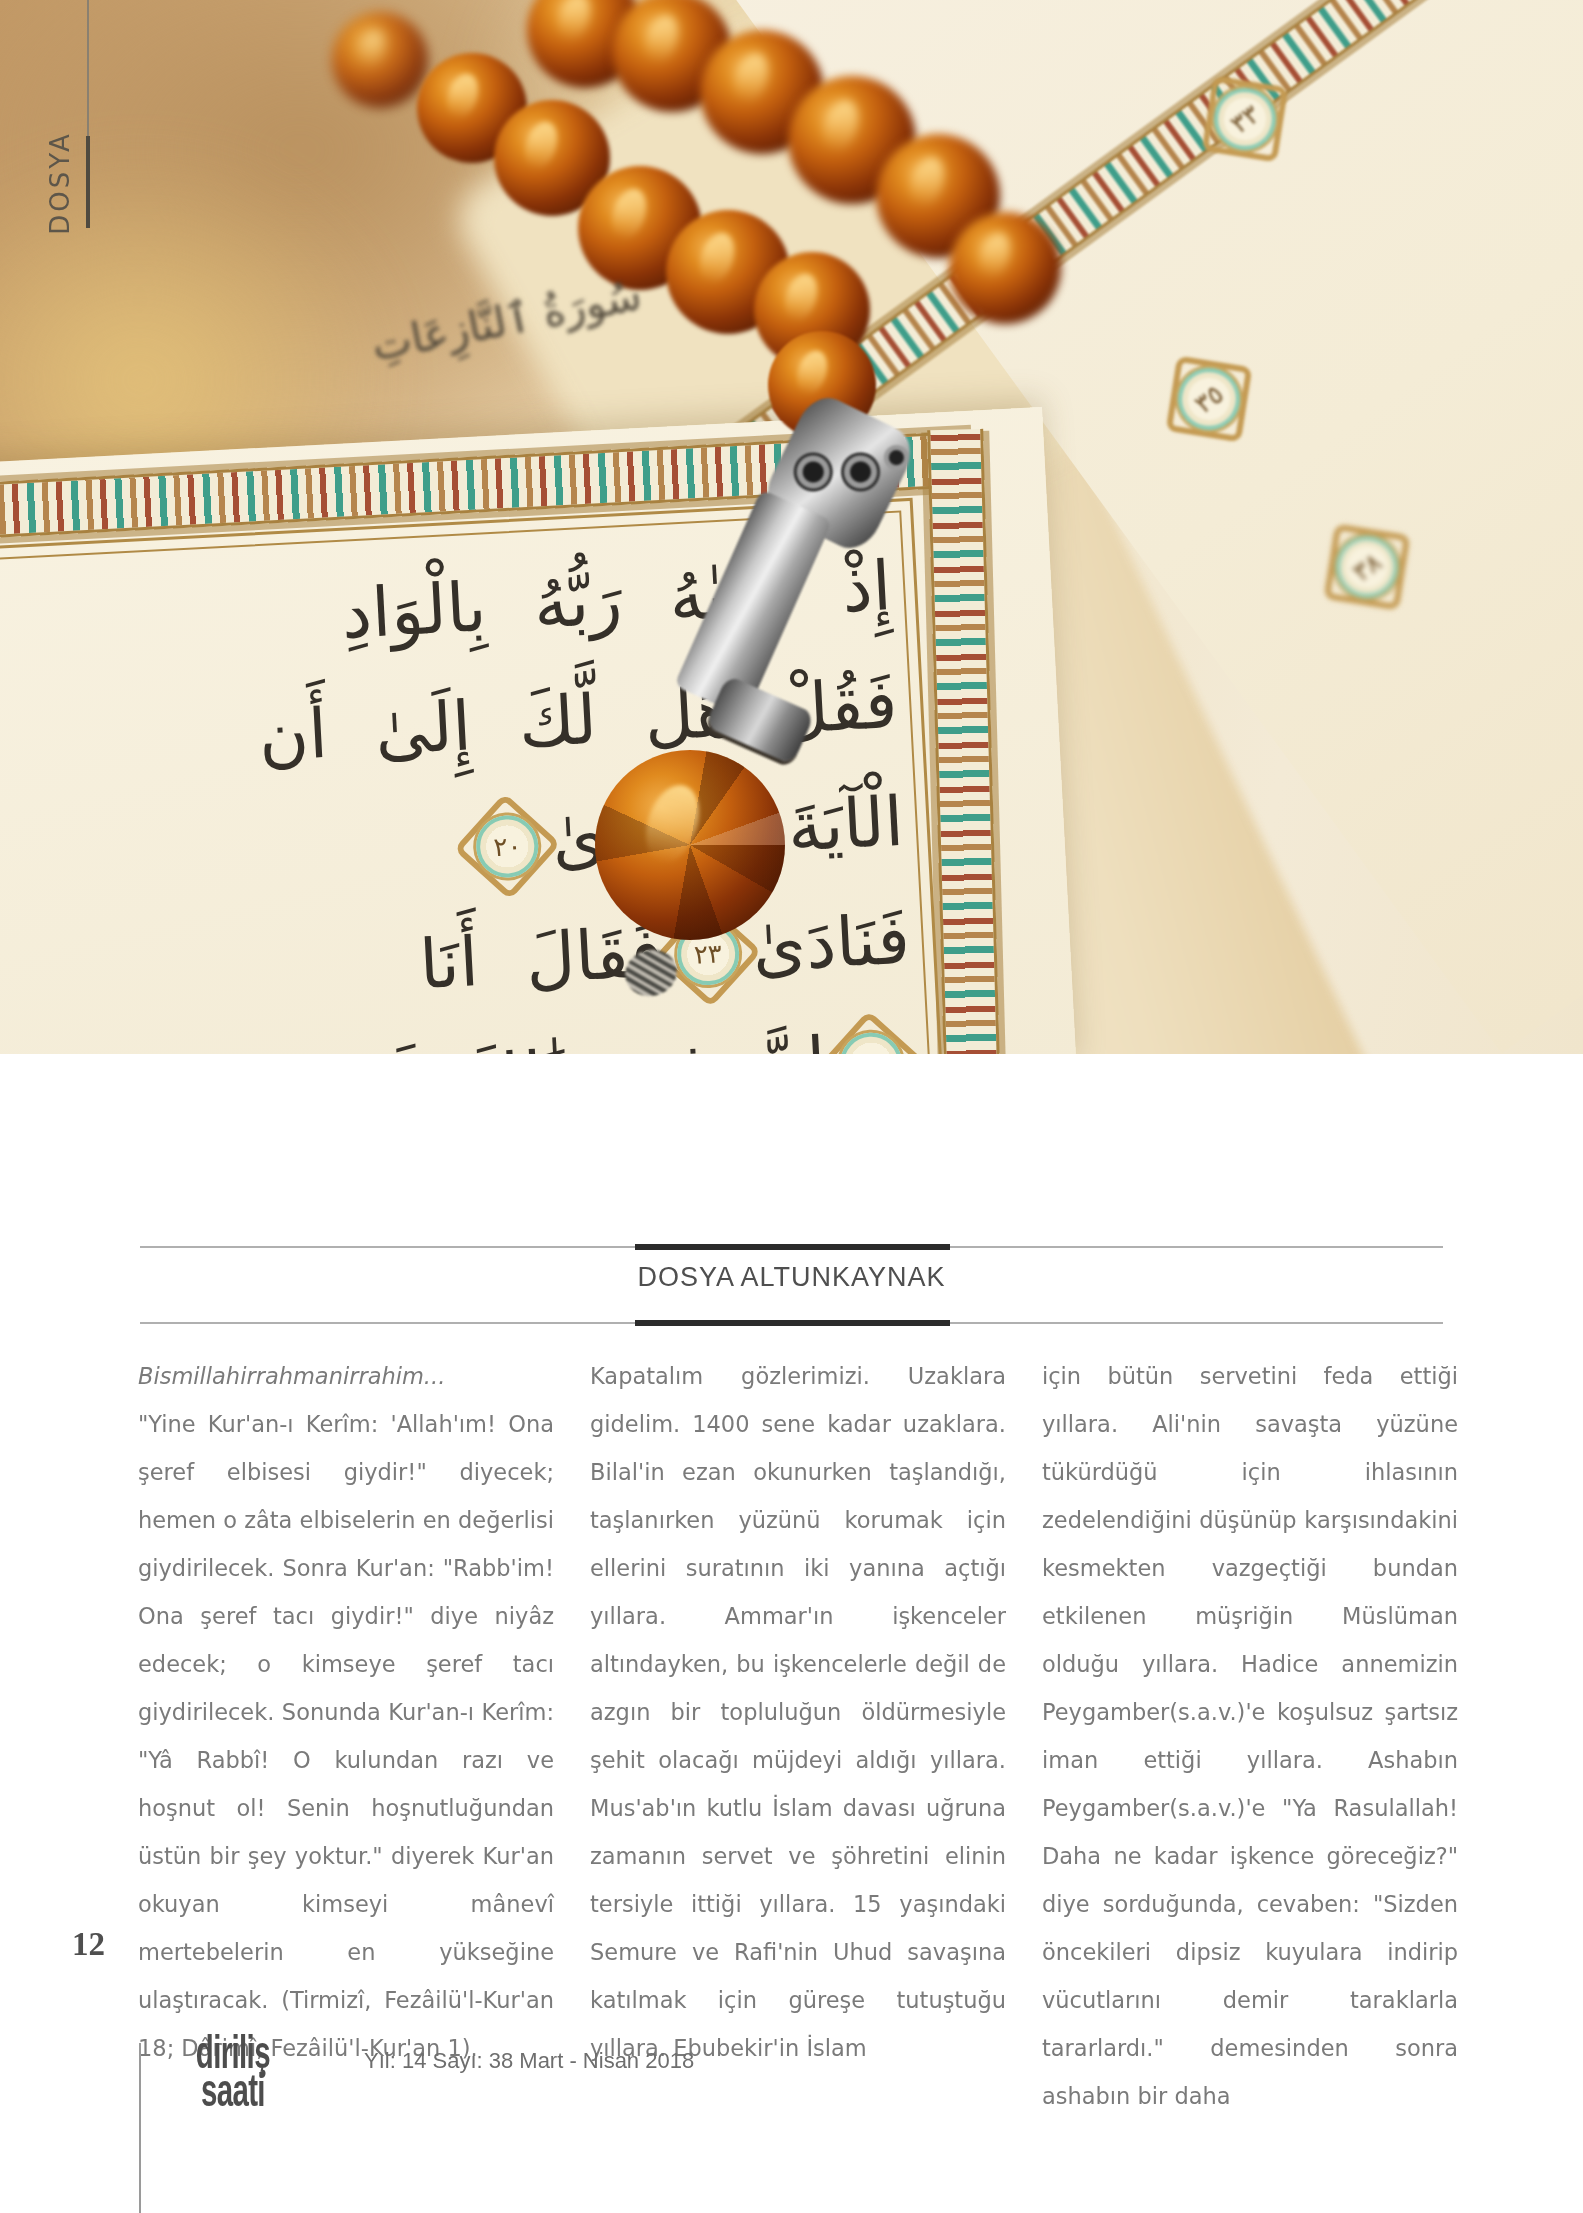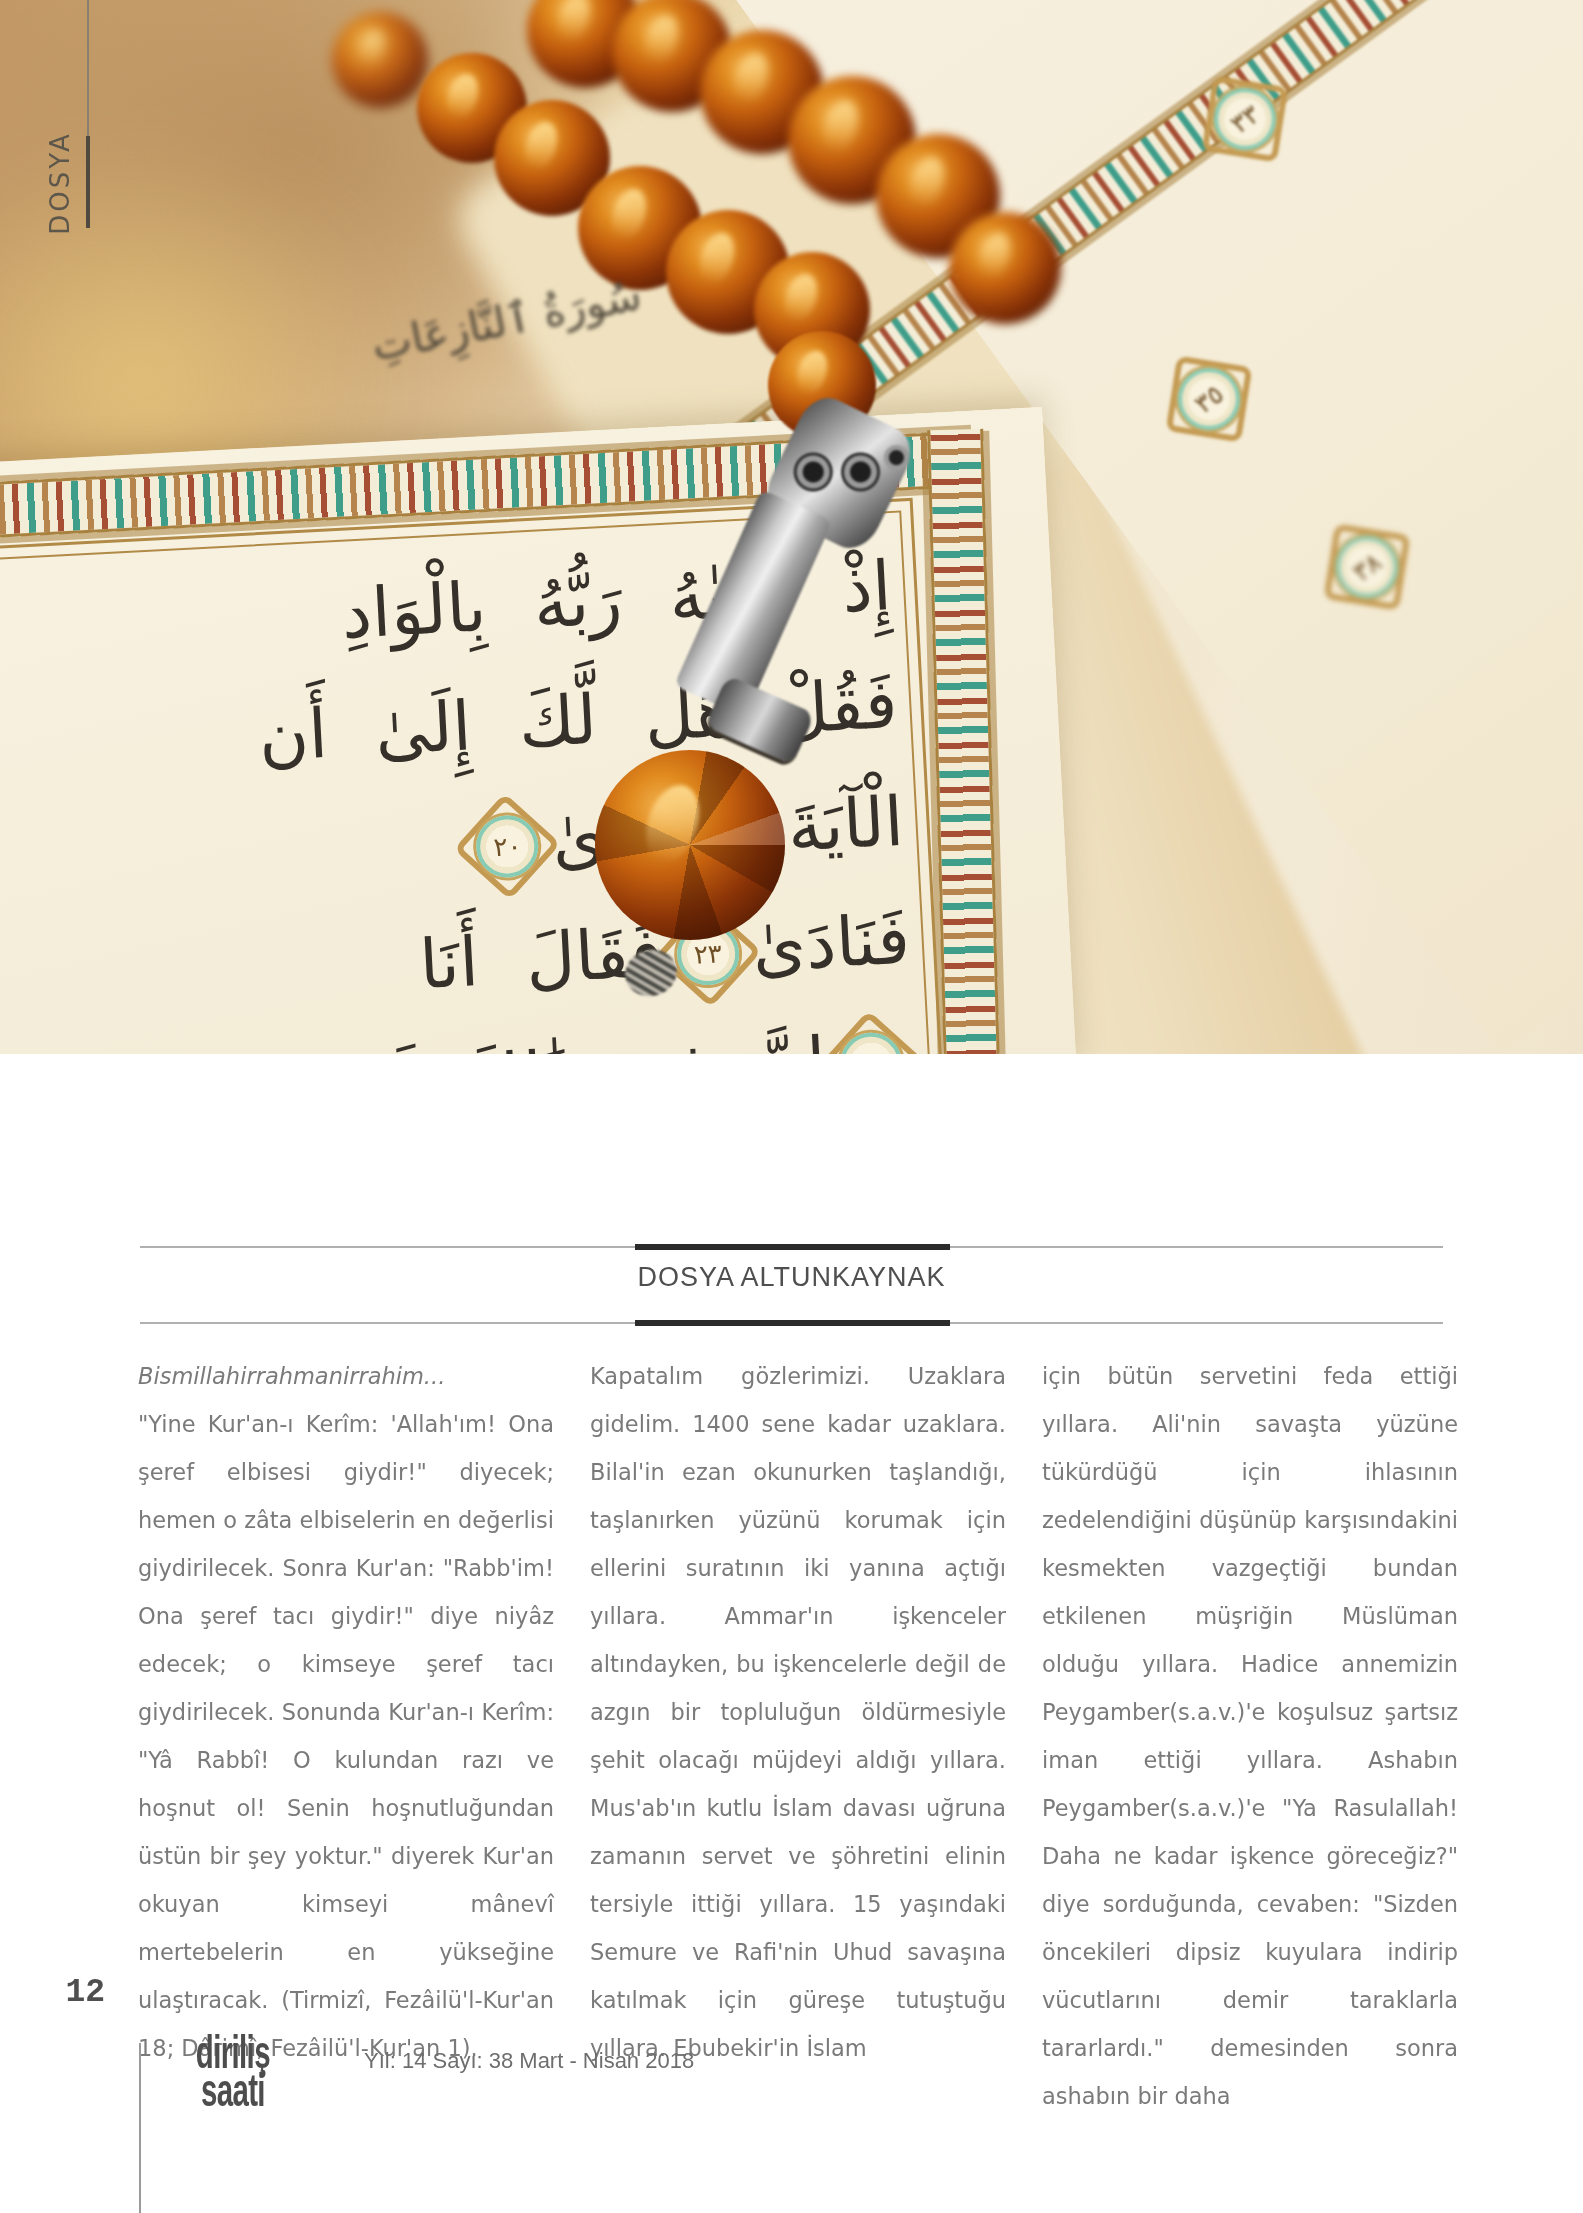--- a/index.html
+++ b/index.html
@@ -118,23 +118,23 @@
         font-size:27px;color:#4f4f4f;letter-spacing:1px;
         font-family:"Liberation Sans","DejaVu Sans",sans-serif;}
 
   
   .columns{position:absolute;left:138px;top:1352px;width:1320px;display:flex;gap:36px;}
   .col{width:416px;font-size:22.5px;line-height:48px;color:#7a7a7a;text-align:justify;}
   .bismillah{font-style:italic;margin:0 0 48px 0;}
   .col p{margin:0;}
 
   
-  .footer-num{position:absolute;left:50px;top:1974px;width:55px;text-align:right;
+  .footer-num{position:absolute;left:50px;top:1926px;width:55px;text-align:right;
         font-size:33px;font-weight:bold;color:#4f4f4f;
-        font-family:Liberation Mono, monospace;}
+        font-family:Liberation Serif, serif;}
   .footer-rule{position:absolute;left:139px;top:2043px;width:2px;height:170px;background:#9a9a9a;}
   .logo{position:absolute;left:168px;top:2034px;width:130px;text-align:center;
         font-family:"Liberation Sans","DejaVu Sans",sans-serif;font-weight:bold;color:#4d4d4d;
         line-height:.82;}
   .logo .l1,.logo .l2{display:inline-block;font-size:46px;transform:scaleX(.64);transform-origin:center;letter-spacing:-1px;}
   .issue{position:absolute;left:320px;top:2048px;font-size:22px;color:#6e6e6e;
         font-family:"Liberation Sans","DejaVu Sans",sans-serif;margin-left:44px;}
 
   .ar{font-family:"DejaVu Sans",sans-serif;}
 </style>

